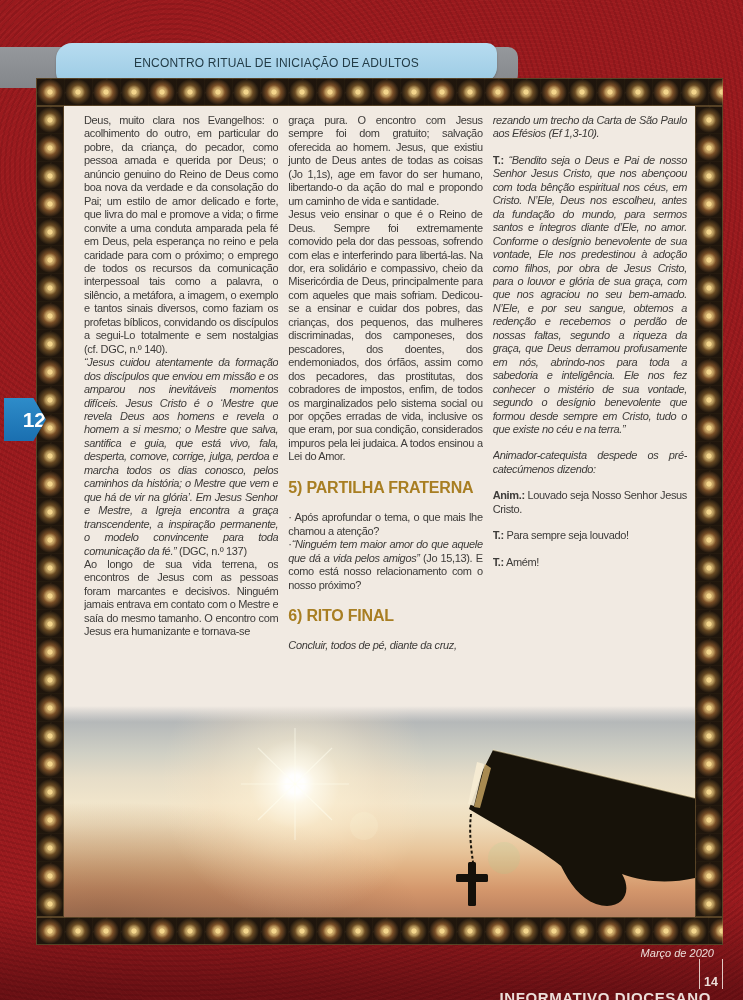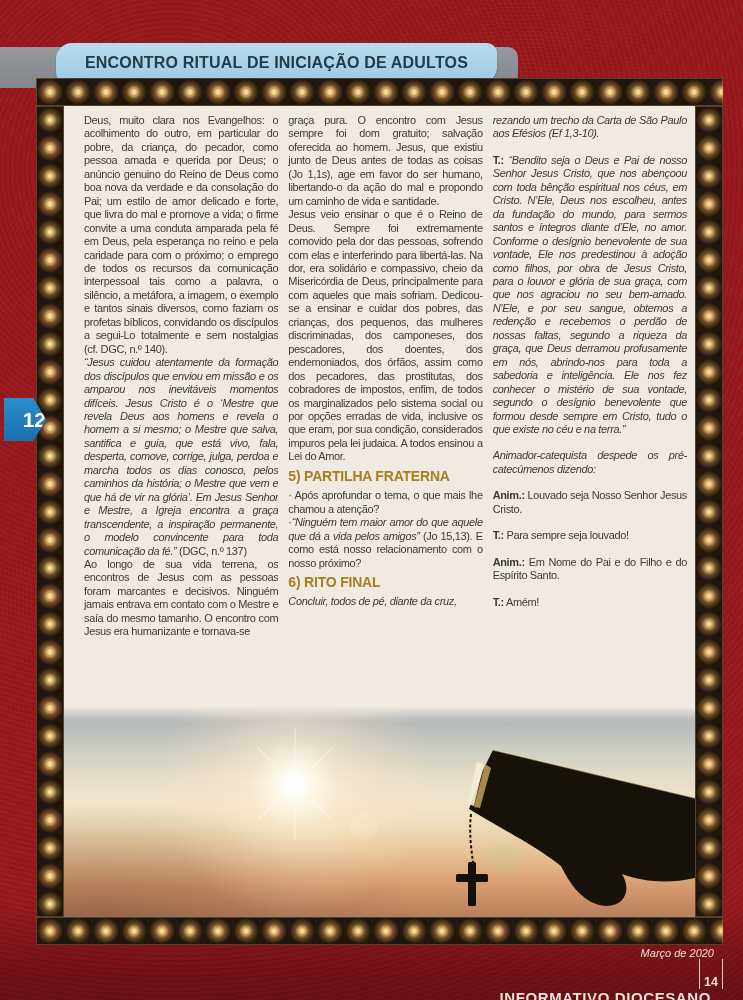--- a/index.html
+++ b/index.html
@@ -12,21 +12,21 @@
       repeating-radial-gradient(circle at 23% 17%, rgba(60,5,8,.13) 0 2px, rgba(0,0,0,0) 2px 5px),
       repeating-radial-gradient(circle at 70% 60%, rgba(215,85,75,.08) 0 1px, rgba(0,0,0,0) 1px 4px);
   }
   
   .gray-ribbon{position:absolute;left:0;top:47px;width:518px;height:41px;
     background:linear-gradient(180deg,#95989c,#83868a);border-radius:0 10px 14px 0;}
   .title-banner{position:absolute;left:56px;top:43px;width:441px;height:40px;
     background:linear-gradient(180deg,#b7dcf0,#9ccbe4);
     border-radius:16px 10px 16px 10px;display:flex;align-items:center;justify-content:center;
     box-shadow:0 1px 2px rgba(0,0,0,.25);}
-  .title-banner span{font-weight:700;font-size:16px;letter-spacing:.2px;color:#233c47;white-space:nowrap;}
+  .title-banner span{font-weight:400;font-size:12px;letter-spacing:.2px;color:#233c47;white-space:nowrap;}
   
   .frame{position:absolute;left:36px;top:78px;width:687px;height:867px;}
   .tiles{position:absolute;background-color:#2c2013;box-shadow:inset 0 0 0 1px rgba(190,150,85,.35);}
   .th{left:0;right:0;height:28px;
     background-image:
       radial-gradient(circle at 14px 14px, rgba(246,216,142,.95) 0 2.2px, rgba(246,216,142,0) 3.2px),
       radial-gradient(circle at 14px 14px, rgba(232,196,120,.8) 4px, rgba(166,117,54,.55) 7px, rgba(52,37,20,.85) 11.5px, rgba(30,21,12,.95) 13px),
       radial-gradient(circle at 0 0, rgba(240,205,130,.55) 0 1.5px, rgba(0,0,0,0) 2.4px),
       repeating-linear-gradient(90deg, rgba(205,165,95,.65) 0 1px, rgba(0,0,0,0) 1px 28px),
       repeating-linear-gradient(90deg, rgba(122,32,26,.28) 0 28px, rgba(0,0,0,.30) 28px 56px);
@@ -41,21 +41,21 @@
     background-size:28px 28px,28px 28px,14px 14px,28px 28px,28px 56px;}
   .t-top{top:0;} .t-bottom{bottom:0;} .t-left{left:0;top:28px;bottom:28px;} .t-right{right:0;top:28px;bottom:28px;}
   
   .content{position:absolute;left:28px;top:28px;right:28px;bottom:28px;background:#f1eae2;
     padding:8px 8px 0 20px;box-sizing:border-box;}
   .cols{display:grid;grid-template-columns:1fr 1fr 1fr;column-gap:10px;height:592px;overflow:hidden;}
   .col{overflow:hidden;}
   .blk{margin:0;font-size:11px;line-height:13.45px;letter-spacing:-.35px;color:#3d3b39;
     text-align:justify;text-justify:inter-word;}
   .blk.italic{font-style:italic;}
-  .blk.heading{color:#a87e22;font-weight:700;font-style:normal;font-size:14px;margin:6px 0;letter-spacing:-.2px;}
+  .blk.heading{color:#a87e22;font-weight:700;font-style:normal;font-size:16px;margin:17px 0;letter-spacing:-.2px;}
   .blk.gap{margin-bottom:13px;}
   .lbl{font-weight:700;font-style:normal;}
   
   .photo{position:absolute;left:0;right:0;bottom:0;top:600px;overflow:hidden;
     background:
       radial-gradient(circle at 36.6% 37%, rgba(255,255,255,.98) 0 9px, rgba(255,250,235,.85) 20px, rgba(255,240,210,.5) 45px, rgba(255,230,195,.25) 85px, rgba(255,230,195,0) 135px),
       radial-gradient(ellipse at 6% 98%, rgba(96,62,44,.38), rgba(96,62,44,0) 38%),
       linear-gradient(180deg,#a9adb2 0%,#b9bcbb 10%,#cfcfc4 22%,#e6ddc8 34%,#f1e5cb 46%,#efdcbb 56%,#e8c69c 68%,#dfae80 78%,#d4976c 87%,#c68a64 94%,#b5805f 100%);}
   .photo::before{content:"";position:absolute;left:0;right:0;top:0;height:16px;
     background:linear-gradient(#f1eae2,rgba(241,234,226,0));}
@@ -101,21 +101,20 @@
           <p class="blk regular">·<i>“Ninguém tem maior amor do que aquele que dá a vida pelos amigos”</i> (Jo 15,13). E como está nosso relacionamento com o nosso próximo?</p>
           <p class="blk heading">6) RITO FINAL</p>
           <p class="blk italic">Concluir, todos de pé, diante da cruz,</p>
         </div>
       <div class="col">
           <p class="blk italic gap">rezando um trecho da Carta de São Paulo aos Efésios (Ef 1,3-10).</p>
           <p class="blk regular gap"><span class="lbl">T.:</span><i> “Bendito seja o Deus e Pai de nosso Senhor Jesus Cristo, que nos abençoou com toda bênção espiritual nos céus, em Cristo. N’Ele, Deus nos escolheu, antes da fundação do mundo, para sermos santos e íntegros diante d’Ele, no amor. Conforme o desígnio benevolente de sua vontade, Ele nos predestinou à adoção como filhos, por obra de Jesus Cristo, para o louvor e glória de sua graça, com que nos agraciou no seu bem-amado. N’Ele, e por seu sangue, obtemos a redenção e recebemos o perdão de nossas faltas, segundo a riqueza da graça, que Deus derramou profusamente em nós, abrindo-nos para toda a sabedoria e inteligência. Ele nos fez conhecer o mistério de sua vontade, segundo o desígnio benevolente que formou desde sempre em Cristo, tudo o que existe no céu e na terra.”</i></p>
           <p class="blk italic gap">Animador-catequista despede os pré-catecúmenos dizendo:</p>
           <p class="blk regular gap"><span class="lbl">Anim.:</span> Louvado seja Nosso Senhor Jesus Cristo.</p>
           <p class="blk regular gap"><span class="lbl">T.:</span> Para sempre seja louvado!</p>
-          <p class="blk regular gap"><span class="lbl">Anim.:</span> Em Nome do Pai e do Filho e do Espírito Santo.</p>
           <p class="blk regular"><span class="lbl">T.:</span> Amém!</p>
         </div>
     </div>
 
     <div class="photo" title="Silhueta de mão segurando a Bíblia aberta com terço e cruz, contra céu ao pôr do sol">
       <svg viewBox="0 0 631 211" preserveAspectRatio="none">
         <g stroke="rgba(255,255,242,.5)" stroke-width="1.2">
           <line x1="231" y1="78" x2="231" y2="22"></line>
             <line x1="231" y1="78" x2="231" y2="134"></line>
           <line x1="231" y1="78" x2="177" y2="78"></line>

